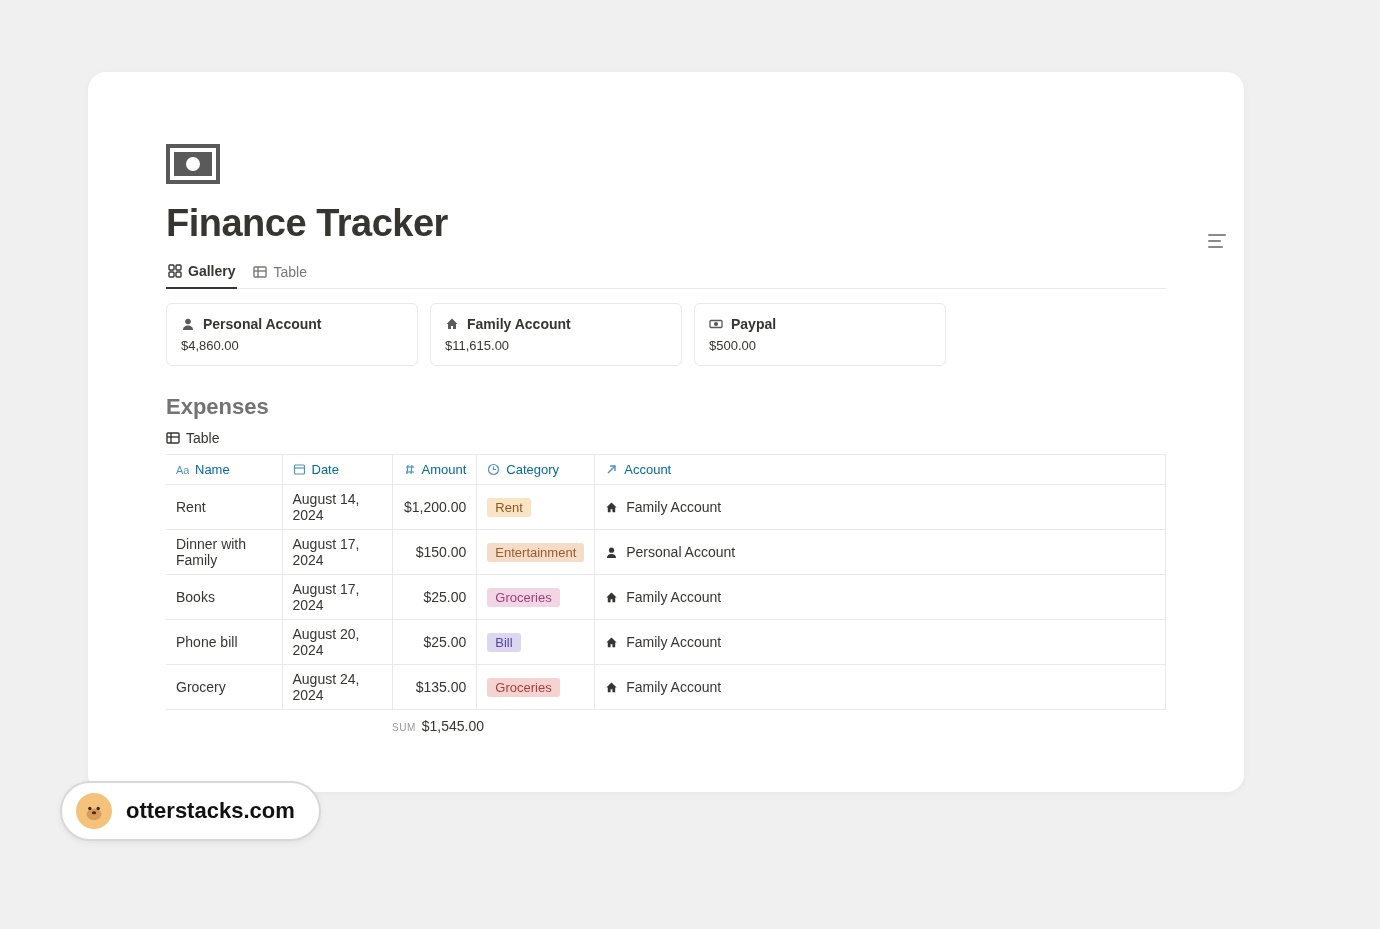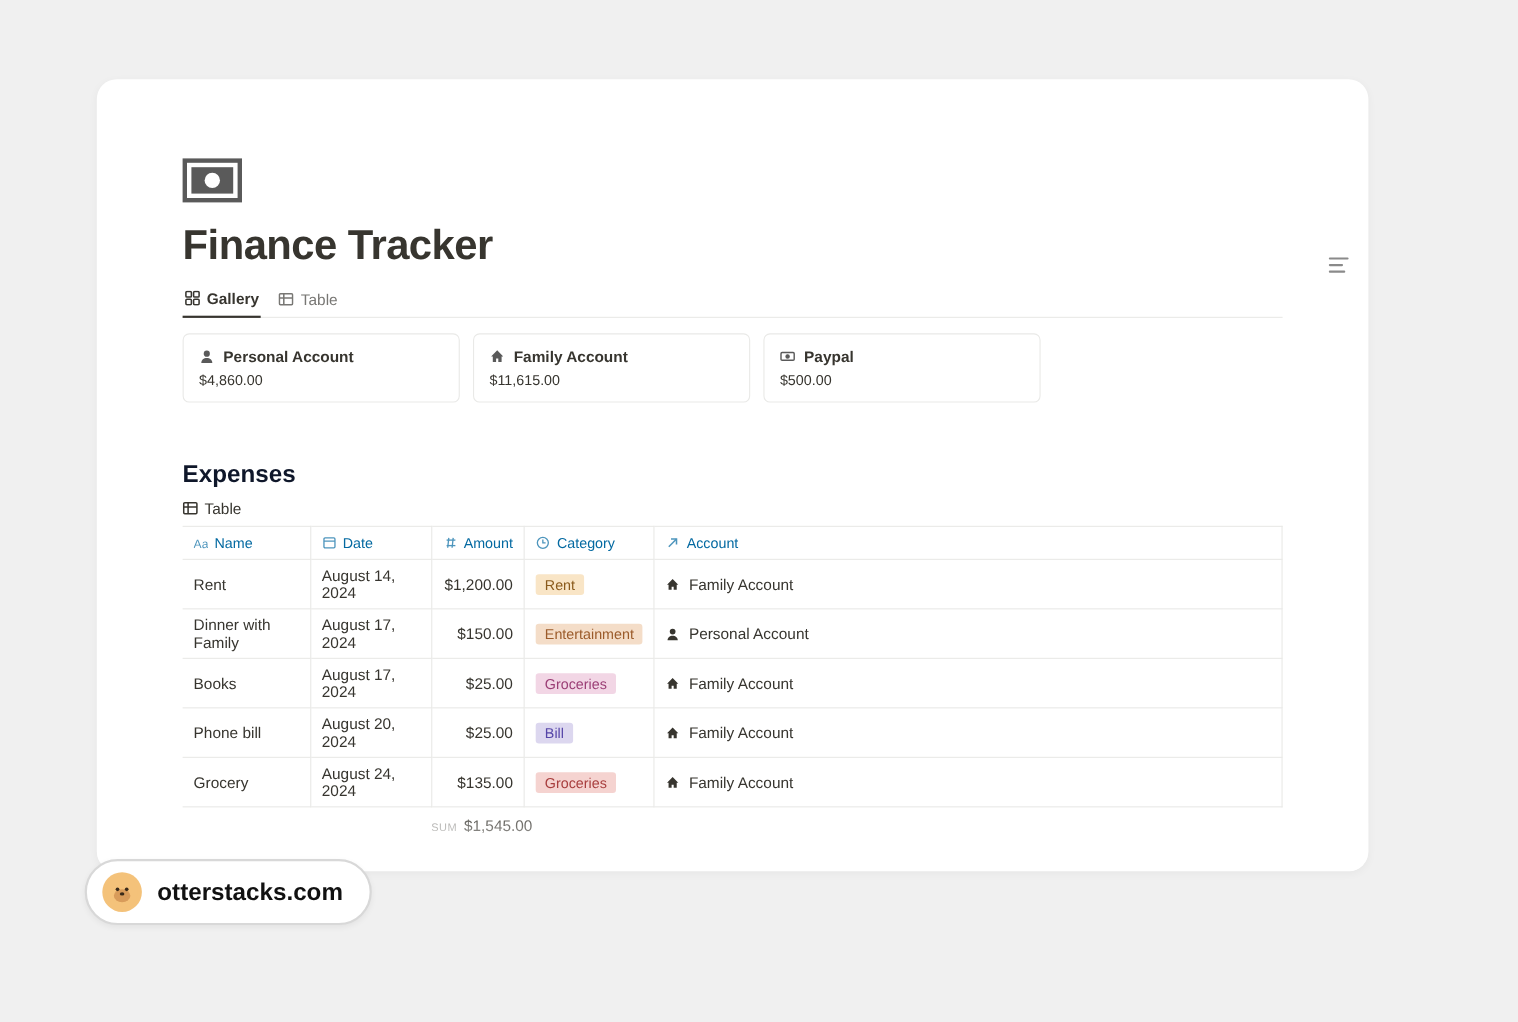--- a/index.html
+++ b/index.html
@@ -117,22 +117,22 @@
 }
 .card-icon { width:14px; height:14px; display:inline-flex; color:#5a5a5a; }
 .card-amount {
   font-size: 13px;
   color: #37352f;
 }
 
 .section-heading {
   font-size: 22px;
   font-weight: 700;
-  color: #0f172a;
-  margin-top: 52px;
+  color: #737373;
+  margin-top: 28px;
   margin-bottom: 10px;
 }
 .sub-tab {
   display: inline-flex;
   align-items: center;
   gap: 6px;
   font-size: 14px;
   color: #37352f;
   font-weight: 500;
   padding-bottom: 8px;
@@ -193,21 +193,21 @@
 .sum-row .sum-value { font-size:14px; }
 
 .col-name { width:116px; }
 .col-date { width:110px; }
 .col-amount { width:82px; }
 .col-category { width:112px; }
 .col-account { width:auto; }
 
 .watermark {
   position: absolute;
-  left: 77px;
+  left: 60px;
   bottom: 88px;
   background: #fff;
   border: 2px solid #d8d8d8;
   border-radius: 34px;
   padding: 10px 24px 10px 14px;
   display: flex;
   align-items: center;
   gap: 14px;
   box-shadow: 0 2px 6px rgba(0,0,0,0.06);
   text-align: center;

